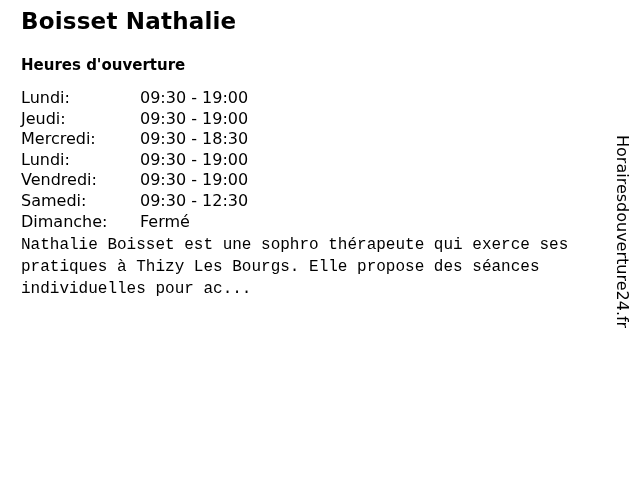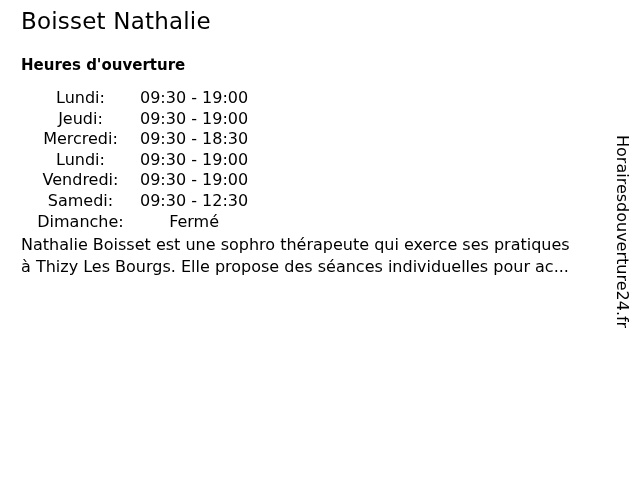--- a/index.html
+++ b/index.html
@@ -9,21 +9,21 @@
     color: #000000;
     font-family: "DejaVu Sans", "Liberation Sans", sans-serif;
     position: relative;
     overflow: hidden;
   }
   .page { padding: 6px 0 0 21px; }
 
   .business-name {
     font-size: 23px;
     line-height: 30px;
-    font-weight: normal;
+    font-weight: bold;
     letter-spacing: 0.2px;
   }
 
   .contact { margin-top: 7px; font-size: 16px; line-height: 20px; }
   .contact div { white-space: nowrap; }
 
   .section-heading {
     font-size: 15px;
     line-height: 24px;
     font-weight: bold;
@@ -33,30 +33,30 @@
   .hours-table {
     margin-top: 11px;
     border-collapse: collapse;
     font-size: 16px;
   }
   .hours-table td {
     padding: 0;
     line-height: 20.6px;
     vertical-align: top;
     white-space: nowrap;
-    text-align: center;
   }
   .hours-table td.day { width: 119px; }
 
   .info-heading { margin-top: 14px; }
   .info-text {
     margin-top: 2px;
     font-size: 16px;
     line-height: 22px;
     max-width: 558px;
+    font-family: Liberation Mono, monospace;
   }
 
   .watermark {
     position: absolute;
     top: 135px;
     right: 8px;
     writing-mode: vertical-rl;
     text-orientation: mixed;
     font-size: 16px;
     line-height: 19px;

